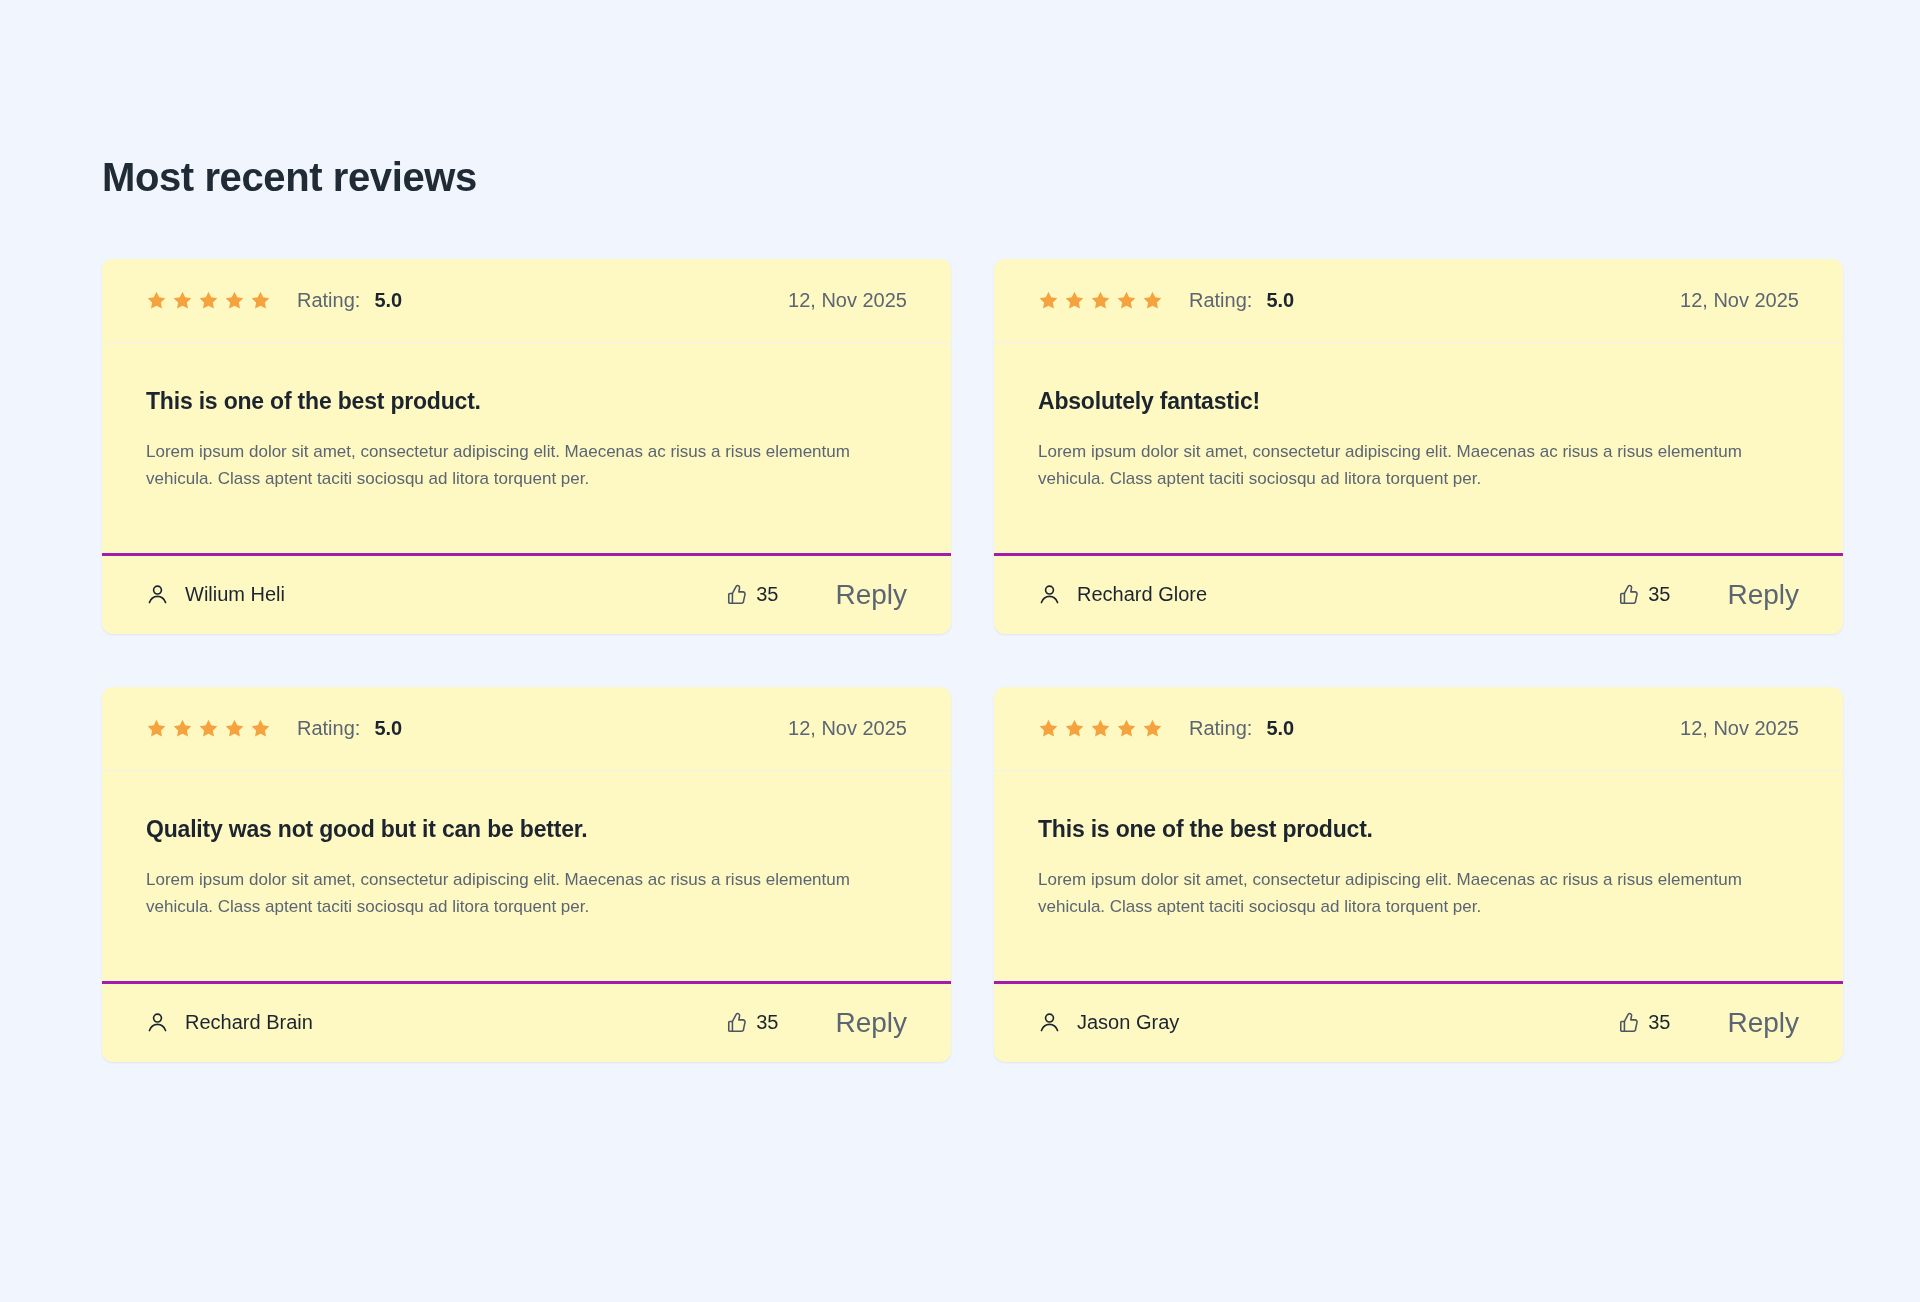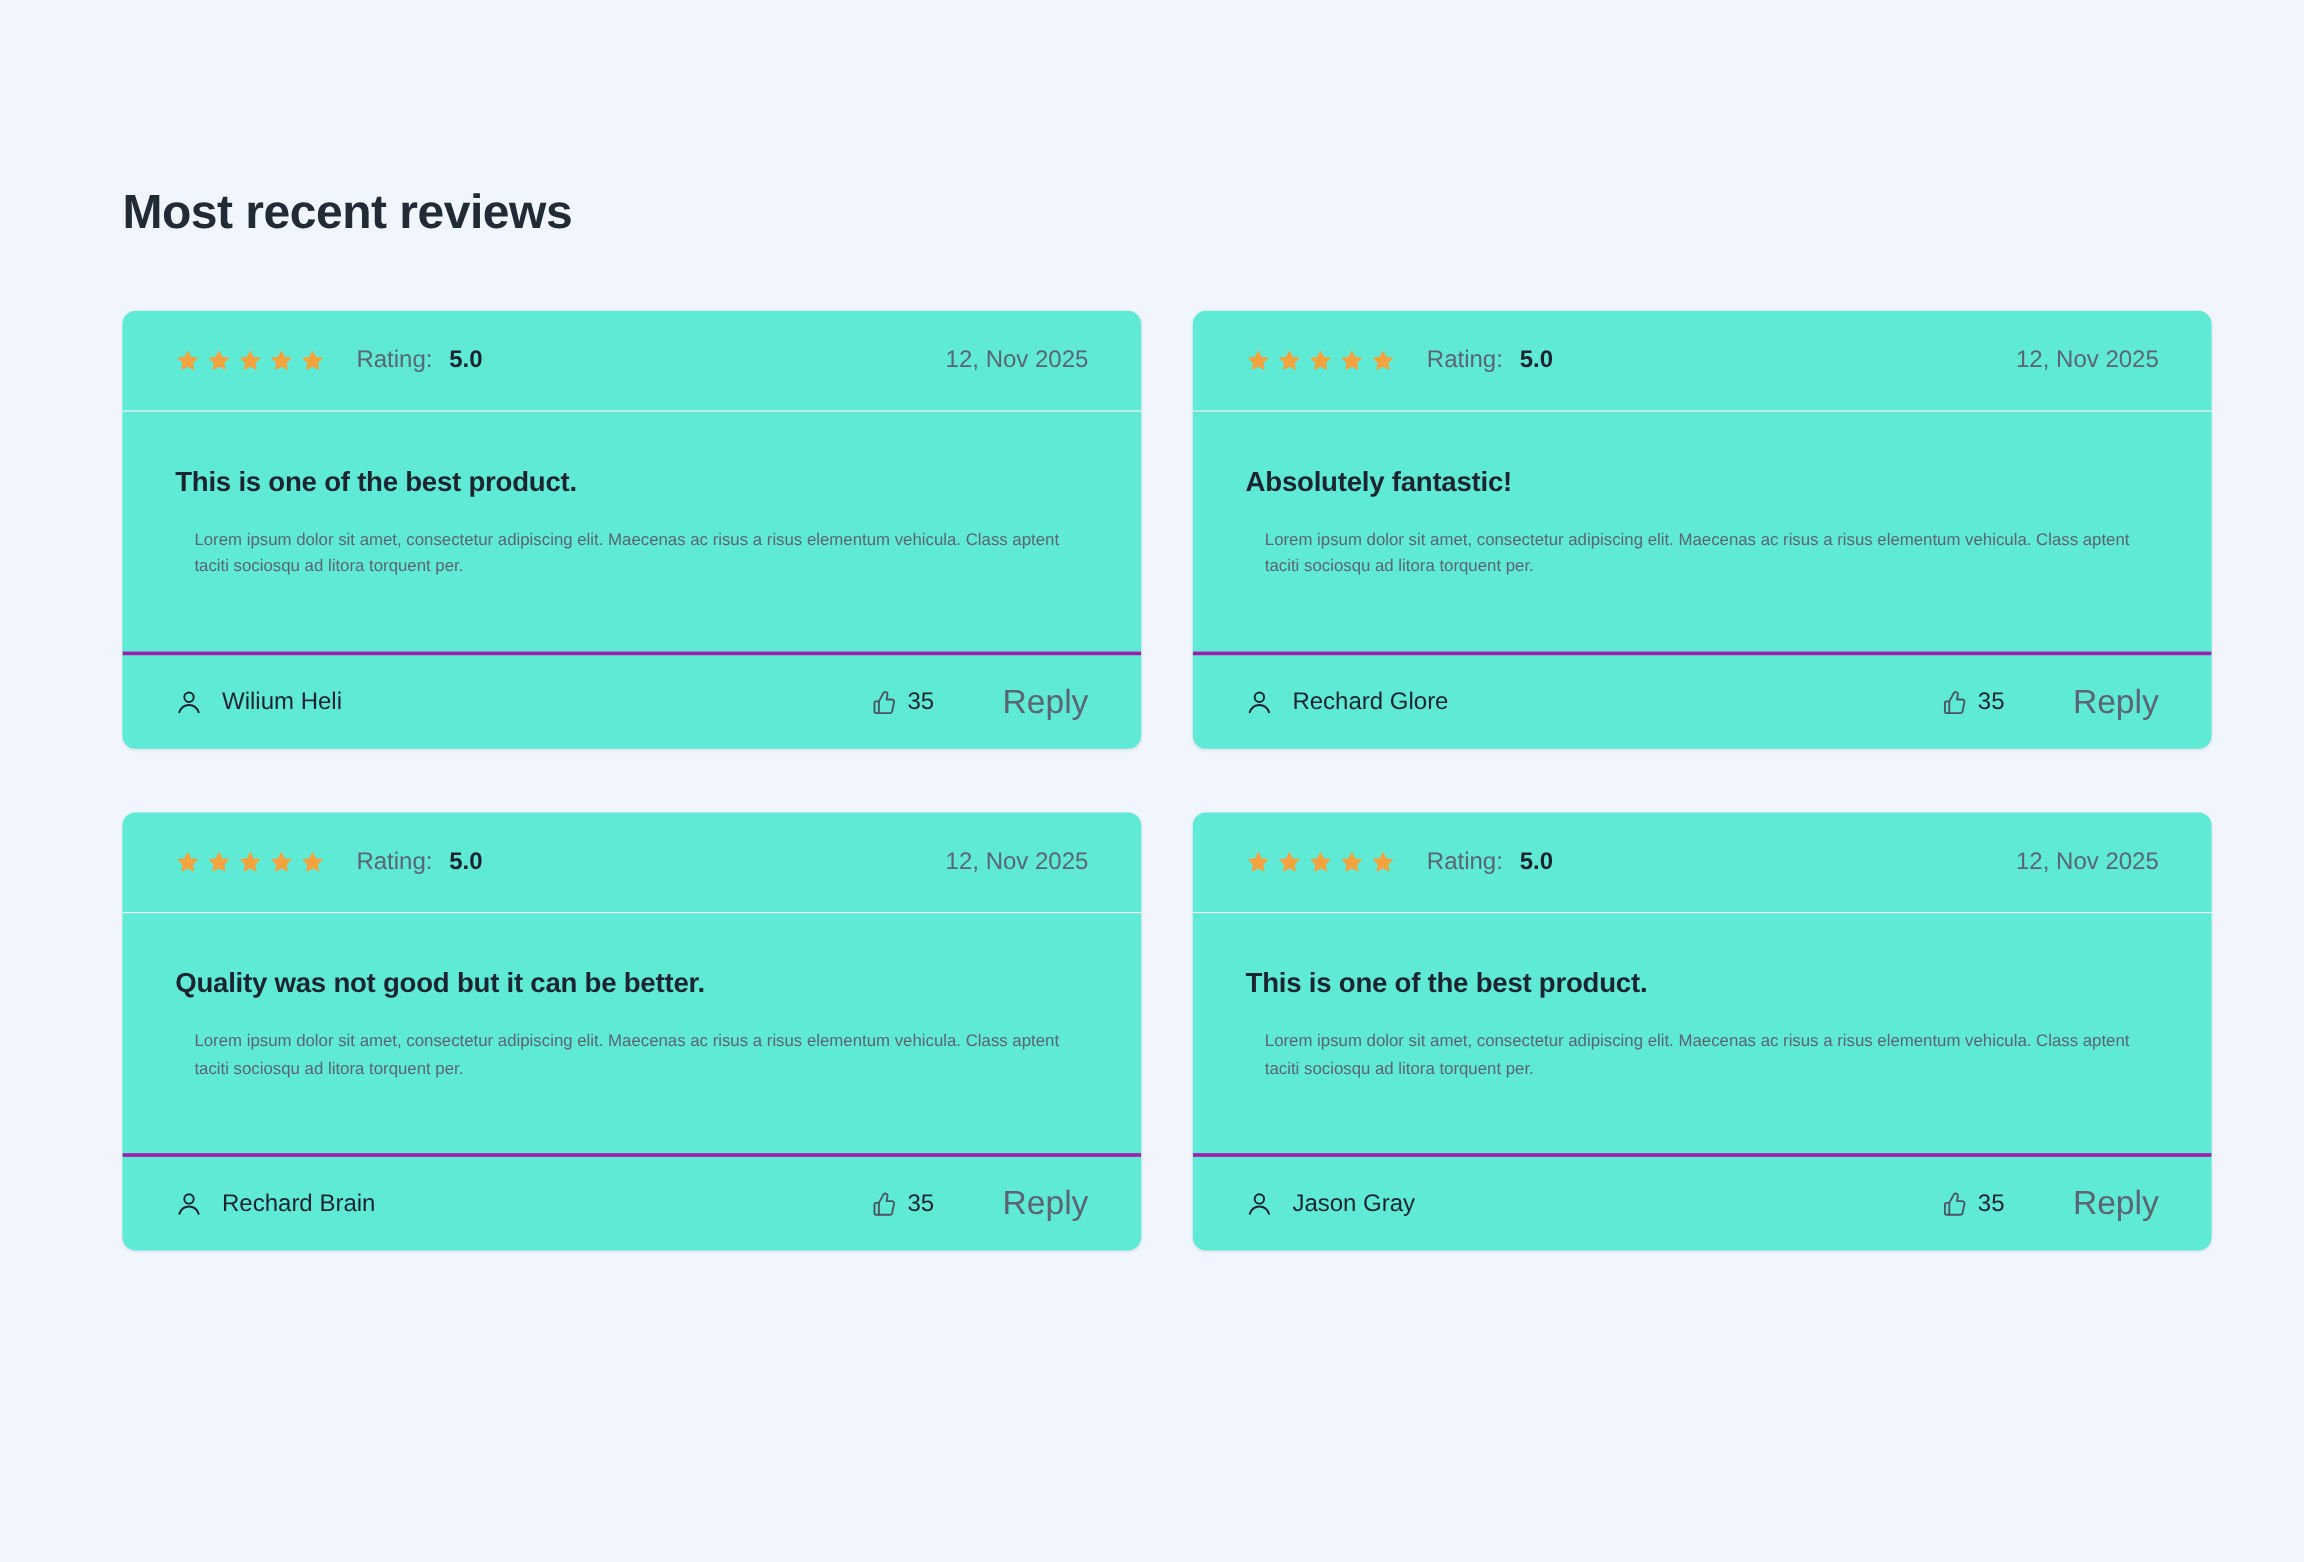--- a/index.html
+++ b/index.html
@@ -34,21 +34,21 @@
 
   .cards-grid {
     display: grid;
     grid-template-columns: 849px 849px;
     column-gap: 43px;
     row-gap: 53px;
     margin-top: 60px;
   }
 
   .review-card {
-    background: #5eead4;
+    background: #fef9c3;
     border-radius: 11px;
     box-shadow: 0 1px 3px rgba(16, 24, 40, 0.045), 0 1px 2px rgba(16,24,40,0.03);
     overflow: hidden;
     display: flex;
     flex-direction: column;
   }
 
   
   .card-header {
     height: 84px;
@@ -106,25 +106,24 @@
   .review-title {
     font-size: 23px;
     font-weight: bold;
     color: #1c2430;
     line-height: 1.25;
     margin-bottom: 22px;
     letter-spacing: -0.2px;
   }
 
   .review-text {
-    font-size: 14px;
+    font-size: 17px;
     color: #5b6573;
     line-height: 1.62;
     max-width: 730px;
-    margin-left: 16px;
   }
 
   
   .card-footer {
     height: 78px;
     display: flex;
     align-items: center;
     padding: 0 44px;
   }
 

